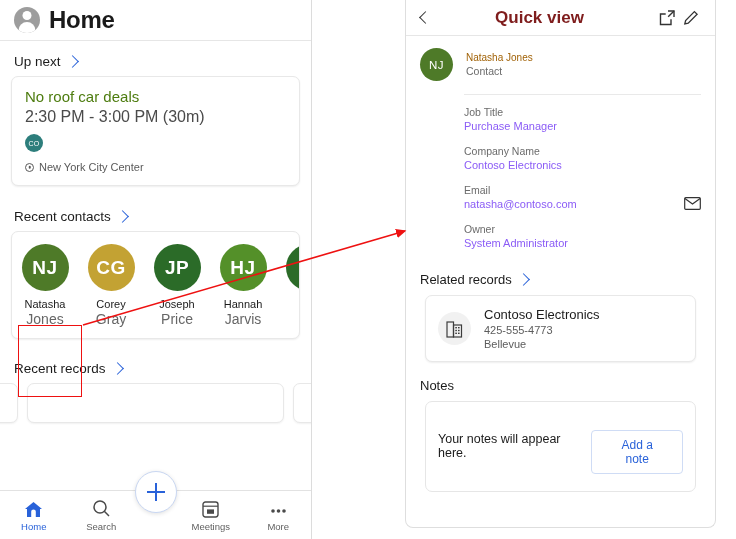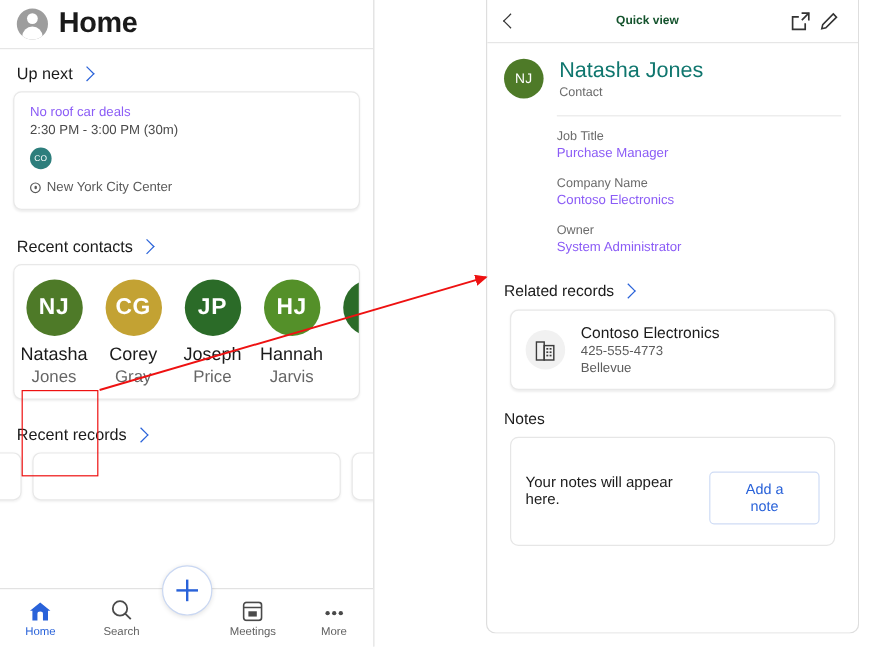--- a/index.html
+++ b/index.html
@@ -67,22 +67,22 @@
   }
 
   .meet-card {
     margin: 0 11px 9px 11px;
     background: #fff;
     border: 1px solid #e8e8e8;
     border-radius: 7px;
     box-shadow: 0 1px 2px rgba(0,0,0,0.07);
     padding: 11px 13px 12px 13px;
   }
-  .meet-title { font-size: 11px; color: #8b5cf6; margin-bottom: 3px; }
-  .meet-time  { font-size: 11px; color: #4a4a4a; margin-bottom: 8px; }
+  .meet-title { font-size: 15px; color: #4d7c0f; margin-bottom: 3px; }
+  .meet-time  { font-size: 16px; color: #4a4a4a; margin-bottom: 8px; }
   .badge-row { display: flex; gap: 5px; align-items: center; }
   .badge {
     width: 18px; height: 18px; border-radius: 50%;
     display: flex; align-items: center; justify-content: center;
     color: #fff; font-size: 7px; letter-spacing: 0.2px;
   }
   .meet-loc {
     margin-top: 9px;
     display: flex; align-items: center;
     font-size: 11px; color: #5a5a5a;
@@ -111,21 +111,21 @@
   .contact-cell {
     width: 66px; flex: 0 0 auto;
     display: flex; flex-direction: column; align-items: center;
     position: relative;
   }
   .contact-av {
     width: 47px; height: 47px; border-radius: 50%;
     display: flex; align-items: center; justify-content: center;
     color: #fff; font-size: 19px; font-weight: bold; letter-spacing: 0.5px;
   }
-  .contact-fn { font-size: 15px; color: #1b1b1b; margin-top: 7px; }
+  .contact-fn { font-size: 11px; color: #1b1b1b; margin-top: 7px; }
   .contact-ln { font-size: 14px; color: #666; margin-top: 1px; }
 
   .sel-box {
     position: absolute;
     border: 1.6px solid #ee1111;
     pointer-events: none;
   }
 
   
   .peek-row {
@@ -186,37 +186,37 @@
     border-bottom: 1px solid #e6e6e6;
     padding: 0 12px;
   }
   .back-chev {
     width: 9px; height: 9px;
     border-left: 1.6px solid #333; border-bottom: 1.6px solid #333;
     transform: rotate(45deg); margin-left: 3px;
   }
   .rp-title {
     flex: 1; text-align: center;
-    font-size: 10px; font-weight: bold; color: #14532d;
+    font-size: 17px; font-weight: bold; color: #7f1d1d;
     margin-left: -6px;
   }
   .hdr-ico { width: 24px; display: flex; justify-content: center; }
 
   .rp-person {
     display: flex; align-items: center;
     padding: 12px 14px 13px 14px;
   }
   .rp-av {
     width: 33px; height: 33px; border-radius: 50%;
     background: #4e7a28; color: #fff;
     display: flex; align-items: center; justify-content: center;
     font-size: 11.5px; letter-spacing: 0.4px;
     flex: 0 0 auto;
   }
-  .rp-pname { font-size: 18px; color: #0f766e; }
+  .rp-pname { font-size: 10px; color: #a16207; }
   .rp-ptype { font-size: 10.5px; color: #6b6b6b; margin-top: 2px; }
 
   .fields { padding: 0 14px 0 58px; }
   .fdiv { border-top: 1px solid #e9e9e9; margin-bottom: 11px; }
   .field { margin-bottom: 13px; position: relative; }
   .f-label { font-size: 10.5px; color: #6b6b6b; margin-bottom: 2px; }
   .f-value { font-size: 11px; color: #8b5cf6; }
   .mail-ico {
     position: absolute; right: 0px; top: 12px;
   }
@@ -418,20 +418,30 @@
       <div class="field">
         <div class="f-label">Job Title</div>
         <div class="f-value">Purchase Manager</div>
       </div>
 
       <div class="field">
         <div class="f-label">Company Name</div>
         <div class="f-value">Contoso Electronics</div>
       </div>
 
+      <div class="field">
+        <div class="f-label">Email</div>
+        <div class="f-value">natasha@contoso.com</div>
+        <span class="mail-ico">
+          <svg width="17" height="13" viewBox="0 0 17 13">
+              <rect x="0.7" y="0.7" width="15.6" height="11.6" rx="1" fill="none" stroke="#333" stroke-width="1.2"></rect>
+              <path d="M0.9 1.4 L8.5 7 L16.1 1.4" fill="none" stroke="#333" stroke-width="1.2"></path>
+            </svg>
+        </span>
+      </div>
 
       <div class="field">
         <div class="f-label">Owner</div>
         <div class="f-value">System Administrator</div>
       </div>
     </div>
 
     <div class="rp-sec-head" style="padding-top:10px">
       <span class="sh-label">Related records</span>
       <span class="chev-blue"></span>

